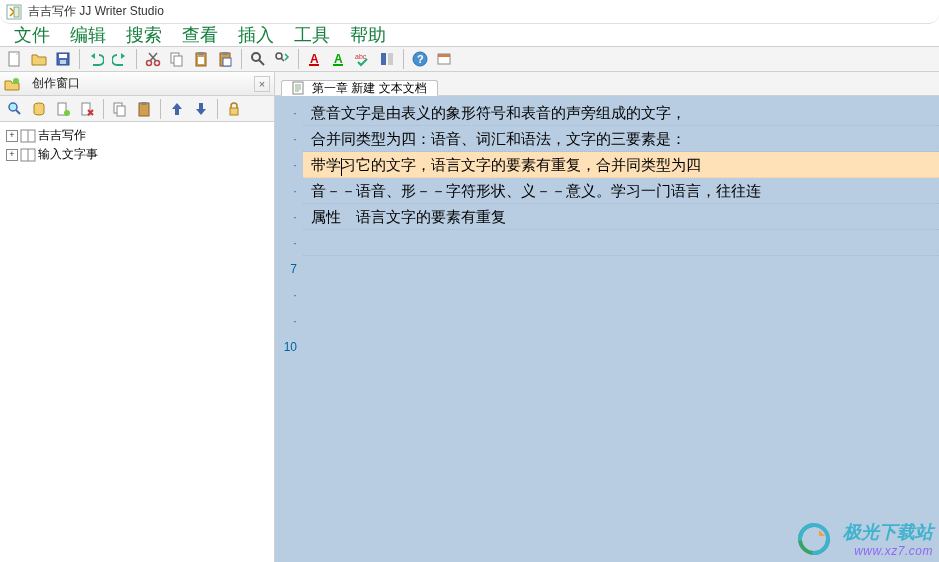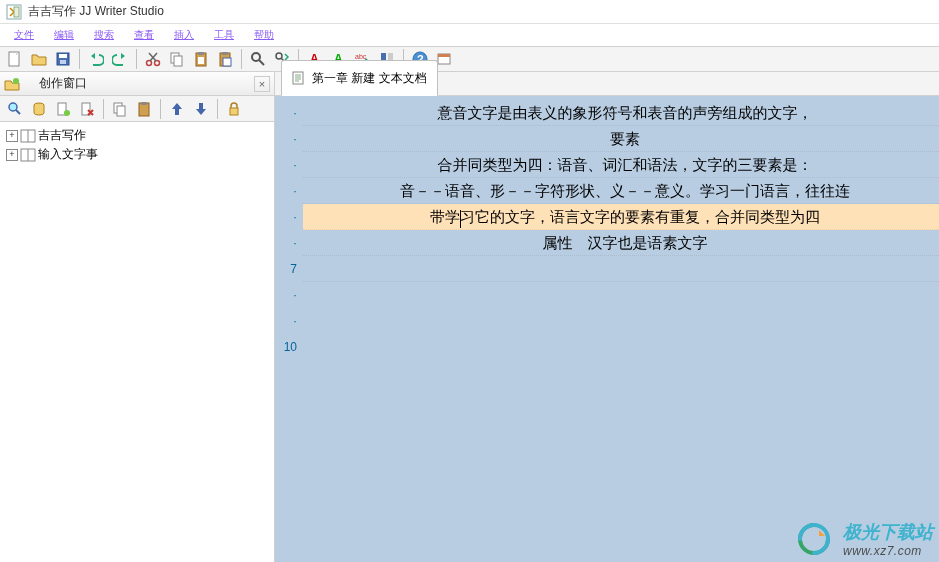--- a/index.html
+++ b/index.html
@@ -1,50 +1,50 @@
 <!DOCTYPE html>
 <html><head>
 <meta charset="utf-8">
 <style>
 * { margin: 0; padding: 0; box-sizing: border-box; }
 body { font-family: "Microsoft YaHei", SimSun, sans-serif; font-size: 12px; background: #fff; width: 939px; height: 562px; overflow: hidden; position: relative; }
-.titlebar { height: 24px; background: #fff; border-bottom: 1px solid #e0e0e0; display: flex; align-items: center; padding: 0 6px; gap: 6px; }
+.titlebar { height: 24px; background: #fff; border-bottom: 1px solid #e0e0e0; display: flex; align-items: center; padding: 0 6px; gap: 6px; border-radius: 10px; }
 .titlebar .app-icon { width: 16px; height: 16px; }
 .titlebar .title { font-size: 12px; color: #333; }
 .menubar { height: 22px; background: #fff; display: flex; align-items: center; padding: 0 4px; }
-.menubar .menu-item { padding: 2px 10px; cursor: default; font-size: 10px; color: #8b5cf6; text-decoration: underline; }
+.menubar .menu-item { padding: 2px 10px; cursor: default; font-size: 18px; color: #15803d; }
 .toolbar { height: 26px; background: #f4f4f4; border-top: 1px solid #d0d0d0; border-bottom: 1px solid #d0d0d0; display: flex; align-items: center; padding: 0 4px; gap: 2px; }
 .tb-btn { width: 22px; height: 22px; display: flex; align-items: center; justify-content: center; cursor: pointer; }
 .tb-sep { width: 1px; height: 20px; background: #c0c0c0; margin: 0 3px; }
 .body-row { display: flex; height: calc(100% - 72px); }
 .sidebar { width: 275px; border-right: 1px solid #d0d0d0; background: #fff; display: flex; flex-direction: column; }
-.panel-header { height: 24px; background: linear-gradient(#fdfdfd,#ececec); border-bottom: 1px solid #d0d0d0; display: flex; align-items: center; padding: 0 4px; gap: 19px; }
+.panel-header { height: 24px; background: linear-gradient(#fdfdfd,#ececec); border-bottom: 1px solid #d0d0d0; display: flex; align-items: center; padding: 0 4px; gap: 12px; }
 .panel-header .panel-icon { width: 16px; height: 16px; }
 .panel-header .panel-title { flex: 1; font-size: 12px; color: #222; }
 .panel-header .panel-close { width: 16px; height: 16px; display: flex; align-items: center; justify-content: center; cursor: pointer; font-size: 11px; color: #666; border: 1px solid #ccc; }
 .panel-toolbar { height: 26px; background: #f4f4f4; border-bottom: 1px solid #d0d0d0; display: flex; align-items: center; padding: 0 4px; gap: 2px; }
 .tree { padding: 4px 2px; }
 .tree-item { display: flex; align-items: center; padding: 1px 0 1px 4px; gap: 2px; cursor: default; font-size: 12px; }
 .tree-toggle { width: 12px; height: 12px; border: 1px solid #888; display: flex; align-items: center; justify-content: center; font-size: 9px; line-height: 1; color: #333; background: #fff; }
 .tree-icon { width: 16px; height: 14px; }
 .editor-area { flex: 1; display: flex; flex-direction: column; background: #fff; }
 .tabstrip { height: 24px; background: #f4f4f4; border-bottom: 1px solid #d0d0d0; display: flex; align-items: flex-end; padding-left: 6px; }
-.tab { height: 36px; background: #fff; border: 1px solid #c0c0c0; border-bottom: 1px solid #fff; padding: 0 10px; display: flex; align-items: center; gap: 6px; font-size: 12px; border-radius: 3px 3px 0 0; margin-bottom: -1px; }
+.tab { height: 16px; background: #fff; border: 1px solid #c0c0c0; border-bottom: 1px solid #fff; padding: 0 10px; display: flex; align-items: center; gap: 6px; font-size: 12px; border-radius: 3px 3px 0 0; margin-bottom: -1px; }
 .tab .doc-icon { width: 14px; height: 14px; }
 .editor { flex: 1; display: flex; background: #b8cde2; overflow: hidden; }
 .gutter { width: 28px; background: #b8cde2; text-align: right; padding: 4px 6px 0 0; color: #006699; font-size: 12px; user-select: none; }
 .gutter div { height: 26px; line-height: 26px; }
 .lines { flex: 1; padding-top: 4px; font-family: SimSun, serif; font-size: 15px; color: #000; }
-.line { height: 26px; line-height: 26px; padding-left: 8px; white-space: pre; border-bottom: 1px dotted rgba(0,0,0,0.08); text-align: center; }
+.line { height: 26px; line-height: 26px; padding-left: 8px; white-space: pre; border-bottom: 1px dotted rgba(0,0,0,0.08); }
 .line.current { background: #ffe1b8; }
 .caret { display: inline-block; width: 1px; height: 18px; background: #000; vertical-align: middle; margin-right: -1px; }
 .watermark { position: absolute; right: 6px; bottom: 4px; display: flex; align-items: center; gap: 12px; opacity: 0.9; }
 .watermark .wm-logo { width: 34px; height: 34px; }
 .watermark .wm-text { font-size: 18px; font-weight: bold; color: #33b0cc; font-style: italic; }
-.watermark .wm-url { font-size: 12px; color: #404040; font-style: italic; letter-spacing: 0.5px; display:block; }
+.watermark .wm-url { font-size: 12px; color: #8b5cf6; font-style: italic; letter-spacing: 0.5px; display:block;text-align:right; }
 svg { display: block; }
 </style>
 </head>
 <body>
 
 <div class="titlebar">
   <span class="app-icon">
     <svg width="16" height="16">
         <rect x="1" y="1" width="14" height="14" fill="#fff" stroke="#8aa"></rect>
         <path d="M4 4l4 4-4 4" stroke="#c80" fill="none" stroke-width="1.5"></path>
@@ -294,25 +294,24 @@
         <div>·</div>
         <div>·</div>
         <div>·</div>
         <div>7</div>
         <div>·</div>
         <div>·</div>
         <div>10</div>
       </div>
       <div class="lines" id="lines">
           <div class="line">意音文字是由表义的象形符号和表音的声旁组成的文字，</div>
-          <div class="line">要素</div>
           <div class="line">合并同类型为四：语音、词汇和语法，文字的三要素是：</div>
+          <div class="line current">带学<span class="caret"></span>习它的文字，语言文字的要素有重复，合并同类型为四</div>
           <div class="line">音－－语音、形－－字符形状、义－－意义。学习一门语言，往往连</div>
-          <div class="line current">带学<span class="caret"></span>习它的文字，语言文字的要素有重复，合并同类型为四</div>
-          <div class="line">属性　汉字也是语素文字</div>
+          <div class="line">属性　语言文字的要素有重复</div>
           <div class="line"></div>
         </div>
     </div>
   </div>
 </div>
 
 <div class="watermark">
   <span class="wm-logo">
     <svg width="34" height="34" viewBox="0 0 34 34">
         <path d="M17 3a14 14 0 1 0 14 14" fill="none" stroke="#2aa05a" stroke-width="4" stroke-linecap="round"></path>

